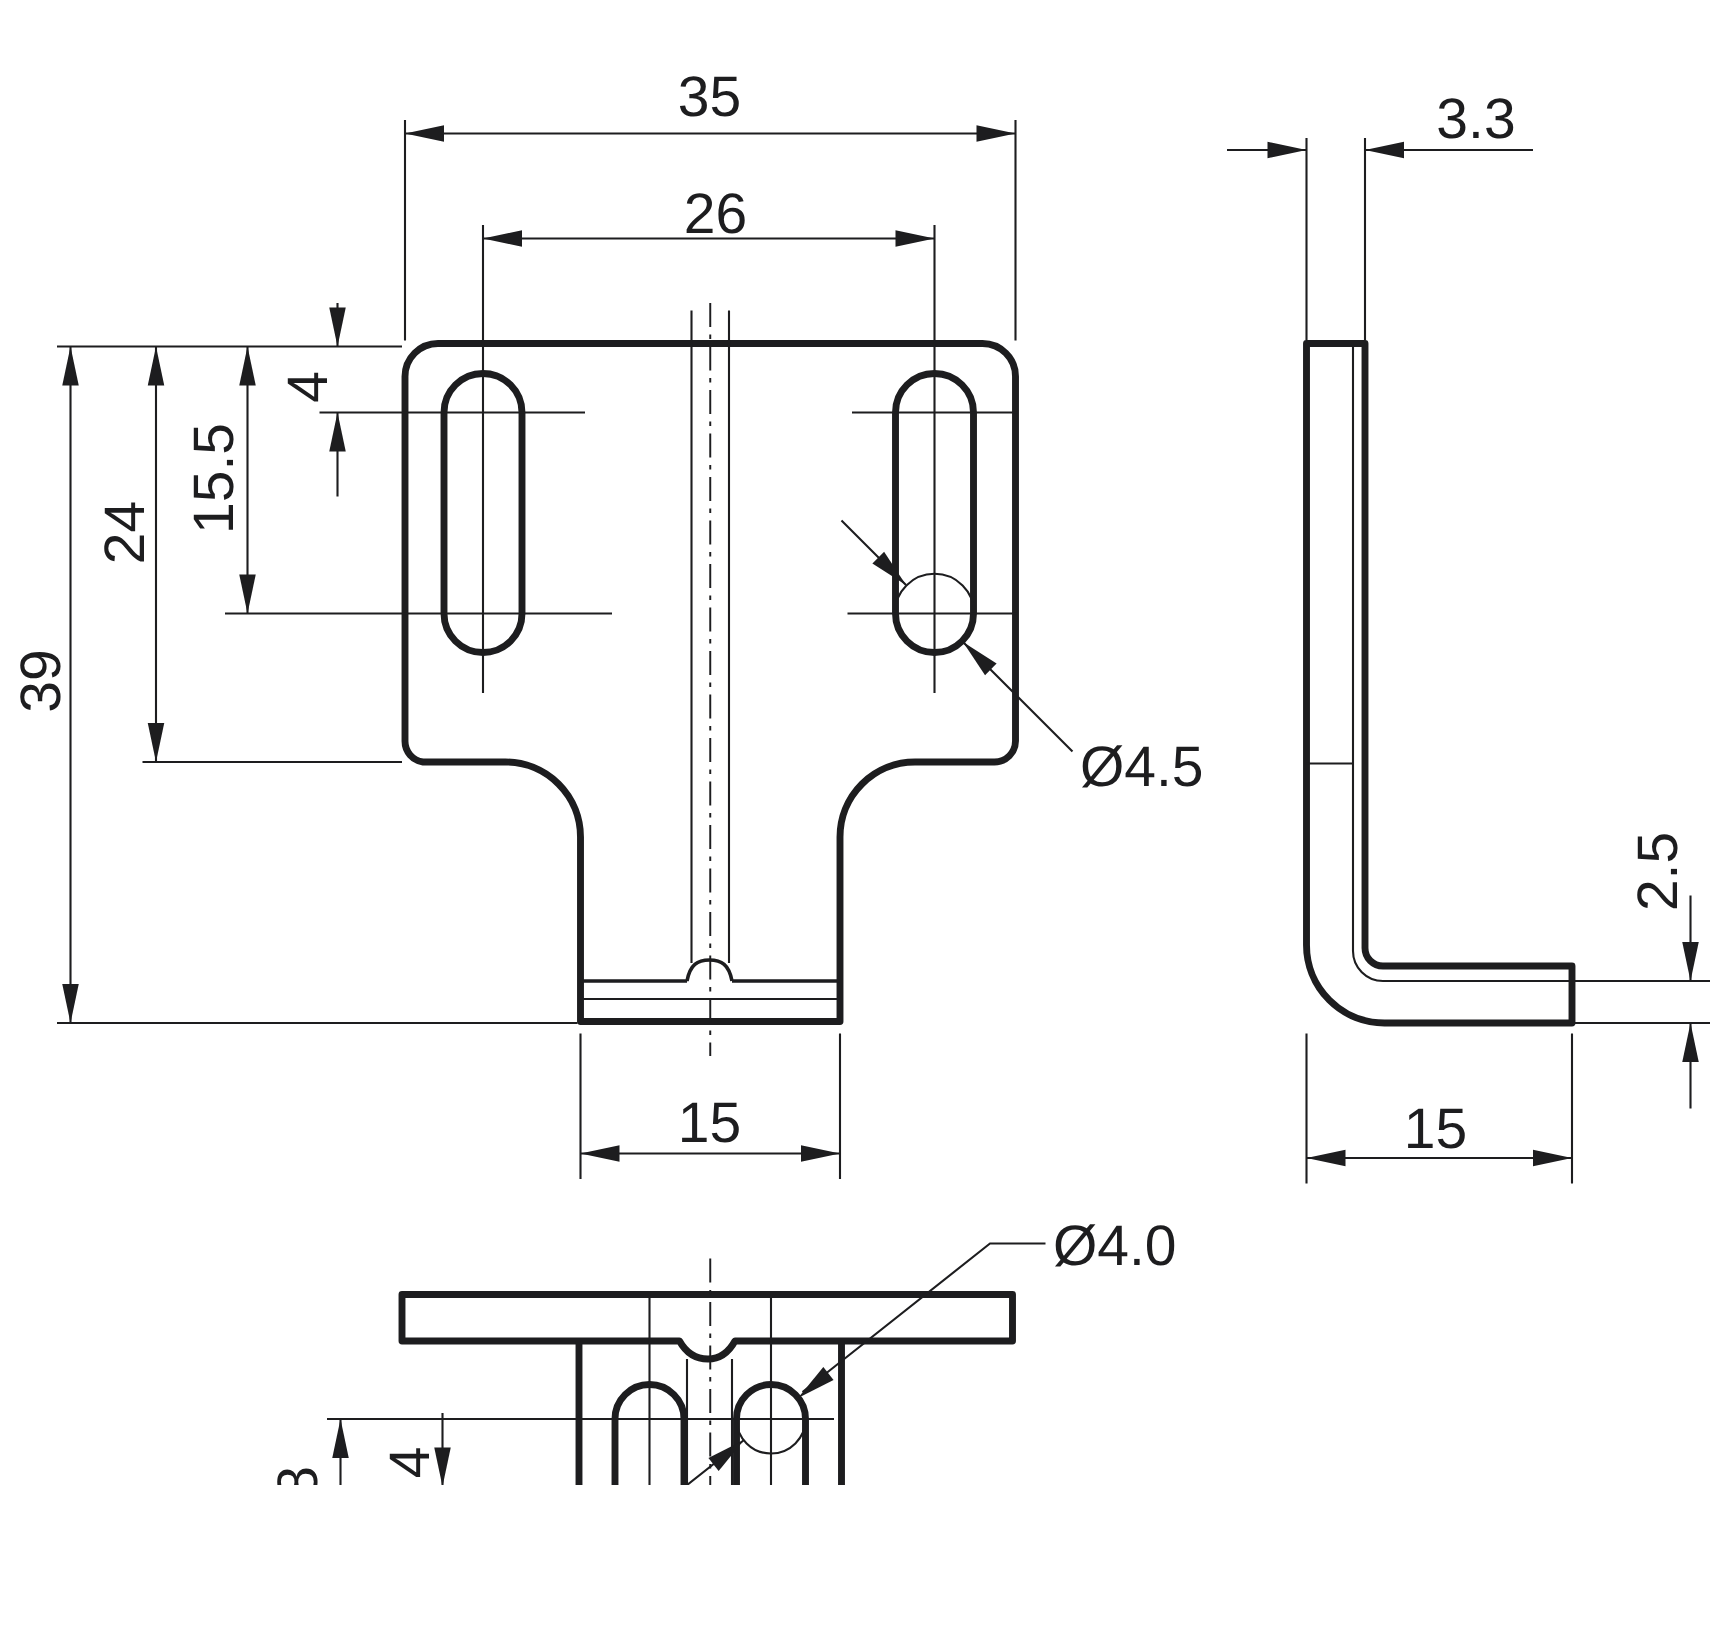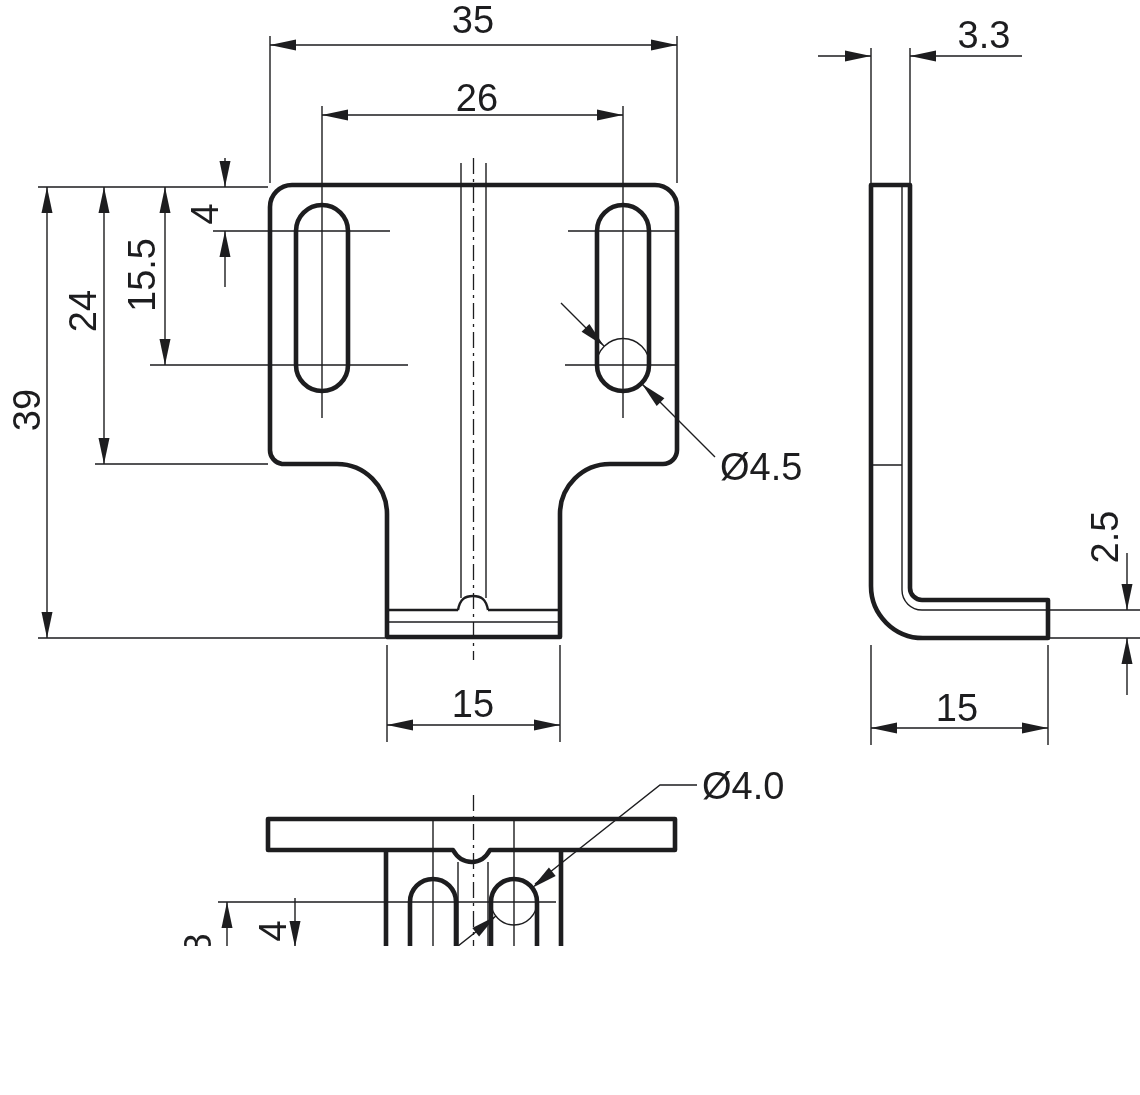--- a/index.html
+++ b/index.html
@@ -1,17 +1,17 @@
 <!DOCTYPE html>
 <html style="--ink: #1d1d1f; --bg: #ffffff;"><head>
 <meta charset="utf-8">
 <style>
   :root { --ink: #1d1d1f; --bg: #ffffff; }
   html,body { margin:0; padding:0; background:var(--bg); }
-  .stage { width:1140px; height:946px; position:relative; background:var(--bg); }
+  .stage { width:1140px; height:946px; position:relative; background:var(--bg);margin-top:44px; }
   svg { display:block; }
   svg * { vector-effect: none; }
   .stroke { fill:none; stroke:var(--ink); stroke-linecap:butt; }
   .thick { stroke-width:4.6; stroke-linejoin:round; }
   .med   { stroke-width:2.4; }
   .thin  { stroke-width:1.4; }
   .cl    { stroke-width:1.3; stroke-dasharray:16 5 3 5; }
   .arrow { fill:var(--ink); stroke:none; }
   text { font-family:"Liberation Sans", sans-serif; font-size:38px; fill:var(--ink); }
 </style>

